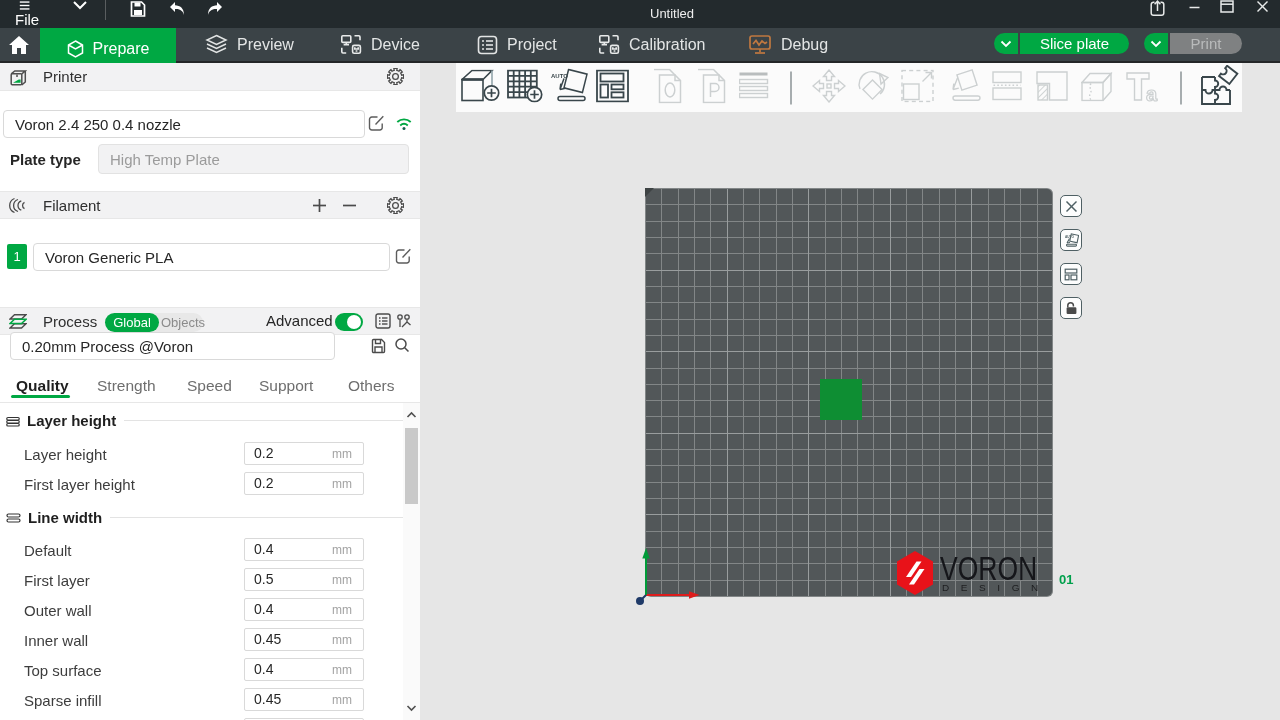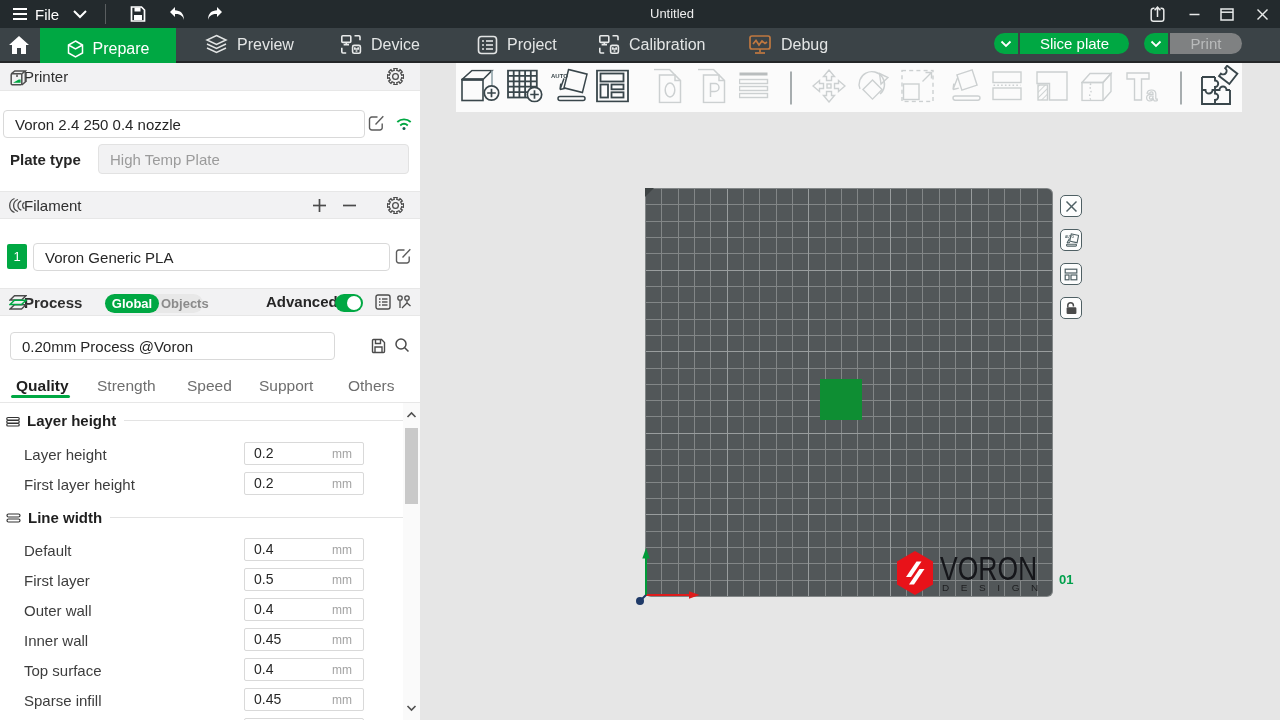--- a/index.html
+++ b/index.html
@@ -1,30 +1,30 @@
 <!DOCTYPE html>
 <html><head>
 <meta charset="utf-8">
 <style>
 *{margin:0;padding:0;box-sizing:border-box}
 html,body{width:1280px;height:720px;overflow:hidden;font-family:"Liberation Sans",sans-serif;}
 body{position:relative;background:#e6e6e6;}
 .abs{position:absolute;}
 
 #titlebar{position:absolute;left:0;top:0;width:1280px;height:28px;background:#232a2d;color:#fff;}
-#titlebar .t{position:absolute;top:0;height:28px;display:flex;align-items:center;}
+#titlebar .t{position:absolute;top:0;height:28px;display:flex;align-items:center;flex-direction:column;}
 #title-text{position:absolute;left:650px;top:0;height:26px;display:flex;align-items:center;font-size:13px;color:#eee;}
 
 #tabbar{position:absolute;left:0;top:28px;width:1280px;height:35px;background:#3b4347;border-bottom:2px solid #242628;}
 .tab{position:absolute;top:0;height:33px;display:flex;align-items:center;gap:9px;color:#e3e5e5;font-size:16px;}
 #tab-prepare{left:40px;width:136px;top:0;height:41px;background:#00a843;color:#fff;justify-content:center;}
 
 #leftpanel{position:absolute;left:0;top:63px;width:420px;height:657px;background:#fff;}
 .sechead{position:absolute;left:0;width:420px;height:28px;background:#f2f2f3;border-top:1px solid #e7e7e7;border-bottom:1px solid #e7e7e7;display:flex;align-items:center;}
-.sechead .title{font-size:15px;color:#2f2f2f;margin-left:24px;}
+.sechead .title{font-size:15px;color:#2f2f2f;margin-left:43px;}
 .input{position:absolute;background:#fff;border:1px solid #d9d9d9;border-radius:4px;font-size:15px;color:#262626;display:flex;align-items:center;padding-left:11px;}
 .sel{background:#f2f2f3;border:1px solid #e2e2e2;color:#9b9b9b;}
 .lbl{position:absolute;font-size:15px;color:#262626;}
 
 .prow-label{position:absolute;left:24px;font-size:15px;color:#3d3d3d;}
 .pbox{position:absolute;left:244px;width:120px;height:23px;border:1px solid #d9d9d9;border-radius:2px;background:#fff;font-size:14px;color:#262626;}
 .pbox .v{position:absolute;left:9px;top:2px;}
 .pbox .u{position:absolute;right:11px;top:4px;font-size:12px;color:#a3a3a3;}
 .psec{position:absolute;left:6px;display:flex;align-items:center;font-size:15px;font-weight:bold;color:#1f1f1f;}
 .psec .ln{height:1px;background:#e3e3e3;}
@@ -259,21 +259,21 @@
   </div>
   <div class="abs" style="left:7px;top:181px;width:20px;height:25px;background:#00a843;border-radius:2px;color:#fff;font-size:13px;display:flex;align-items:center;justify-content:center;">1</div>
   <div class="input" style="left:33px;top:180px;width:357px;height:28px;">Voron Generic PLA</div>
   <svg class="abs" style="left:395px;top:185px;" width="17" height="17" viewBox="0 0 17 17">
       <g fill="none" stroke="#5c5c5c" stroke-width="1.4">
         <path d="M14.2 8.5 V12.7 a2.3 2.3 0 0 1 -2.3 2.3 H3.8 a2.3 2.3 0 0 1 -2.3 -2.3 V4.3 A2.3 2.3 0 0 1 3.8 2 H9.5"></path>
         <path d="M7.5 9.5 L15.3 1.2"></path>
       </g>
     </svg>
 
-  <div class="sechead" style="top:225px;font-weight:bold;">
+  <div class="sechead" style="top:244px;">
     <svg style="position:absolute;left:9px;" width="18" height="16" viewBox="0 0 18 16">
         <g fill="none" stroke="#4b4b4b" stroke-width="1.4">
           <path d="M1 6 L5.5 1.8 H17 L12.5 6 Z"></path>
           <path d="M1 15 L5.5 10.8 H17 L12.5 15 Z"></path>
         </g>
         <path d="M1 10.5 L5.5 6.3 H17 L12.5 10.5 Z" fill="none" stroke="#00a843" stroke-width="1.5"></path>
       </svg>
     <span class="title">Process</span>
     <div class="abs" style="left:105px;top:5px;width:98px;height:19px;background:#e8e8e8;border-radius:9.5px;"></div>
     <div class="abs" style="left:105px;top:5px;width:54px;height:19px;background:#00a843;border-radius:9.5px;color:#fff;font-size:13px;display:flex;align-items:center;justify-content:center;">Global</div>

